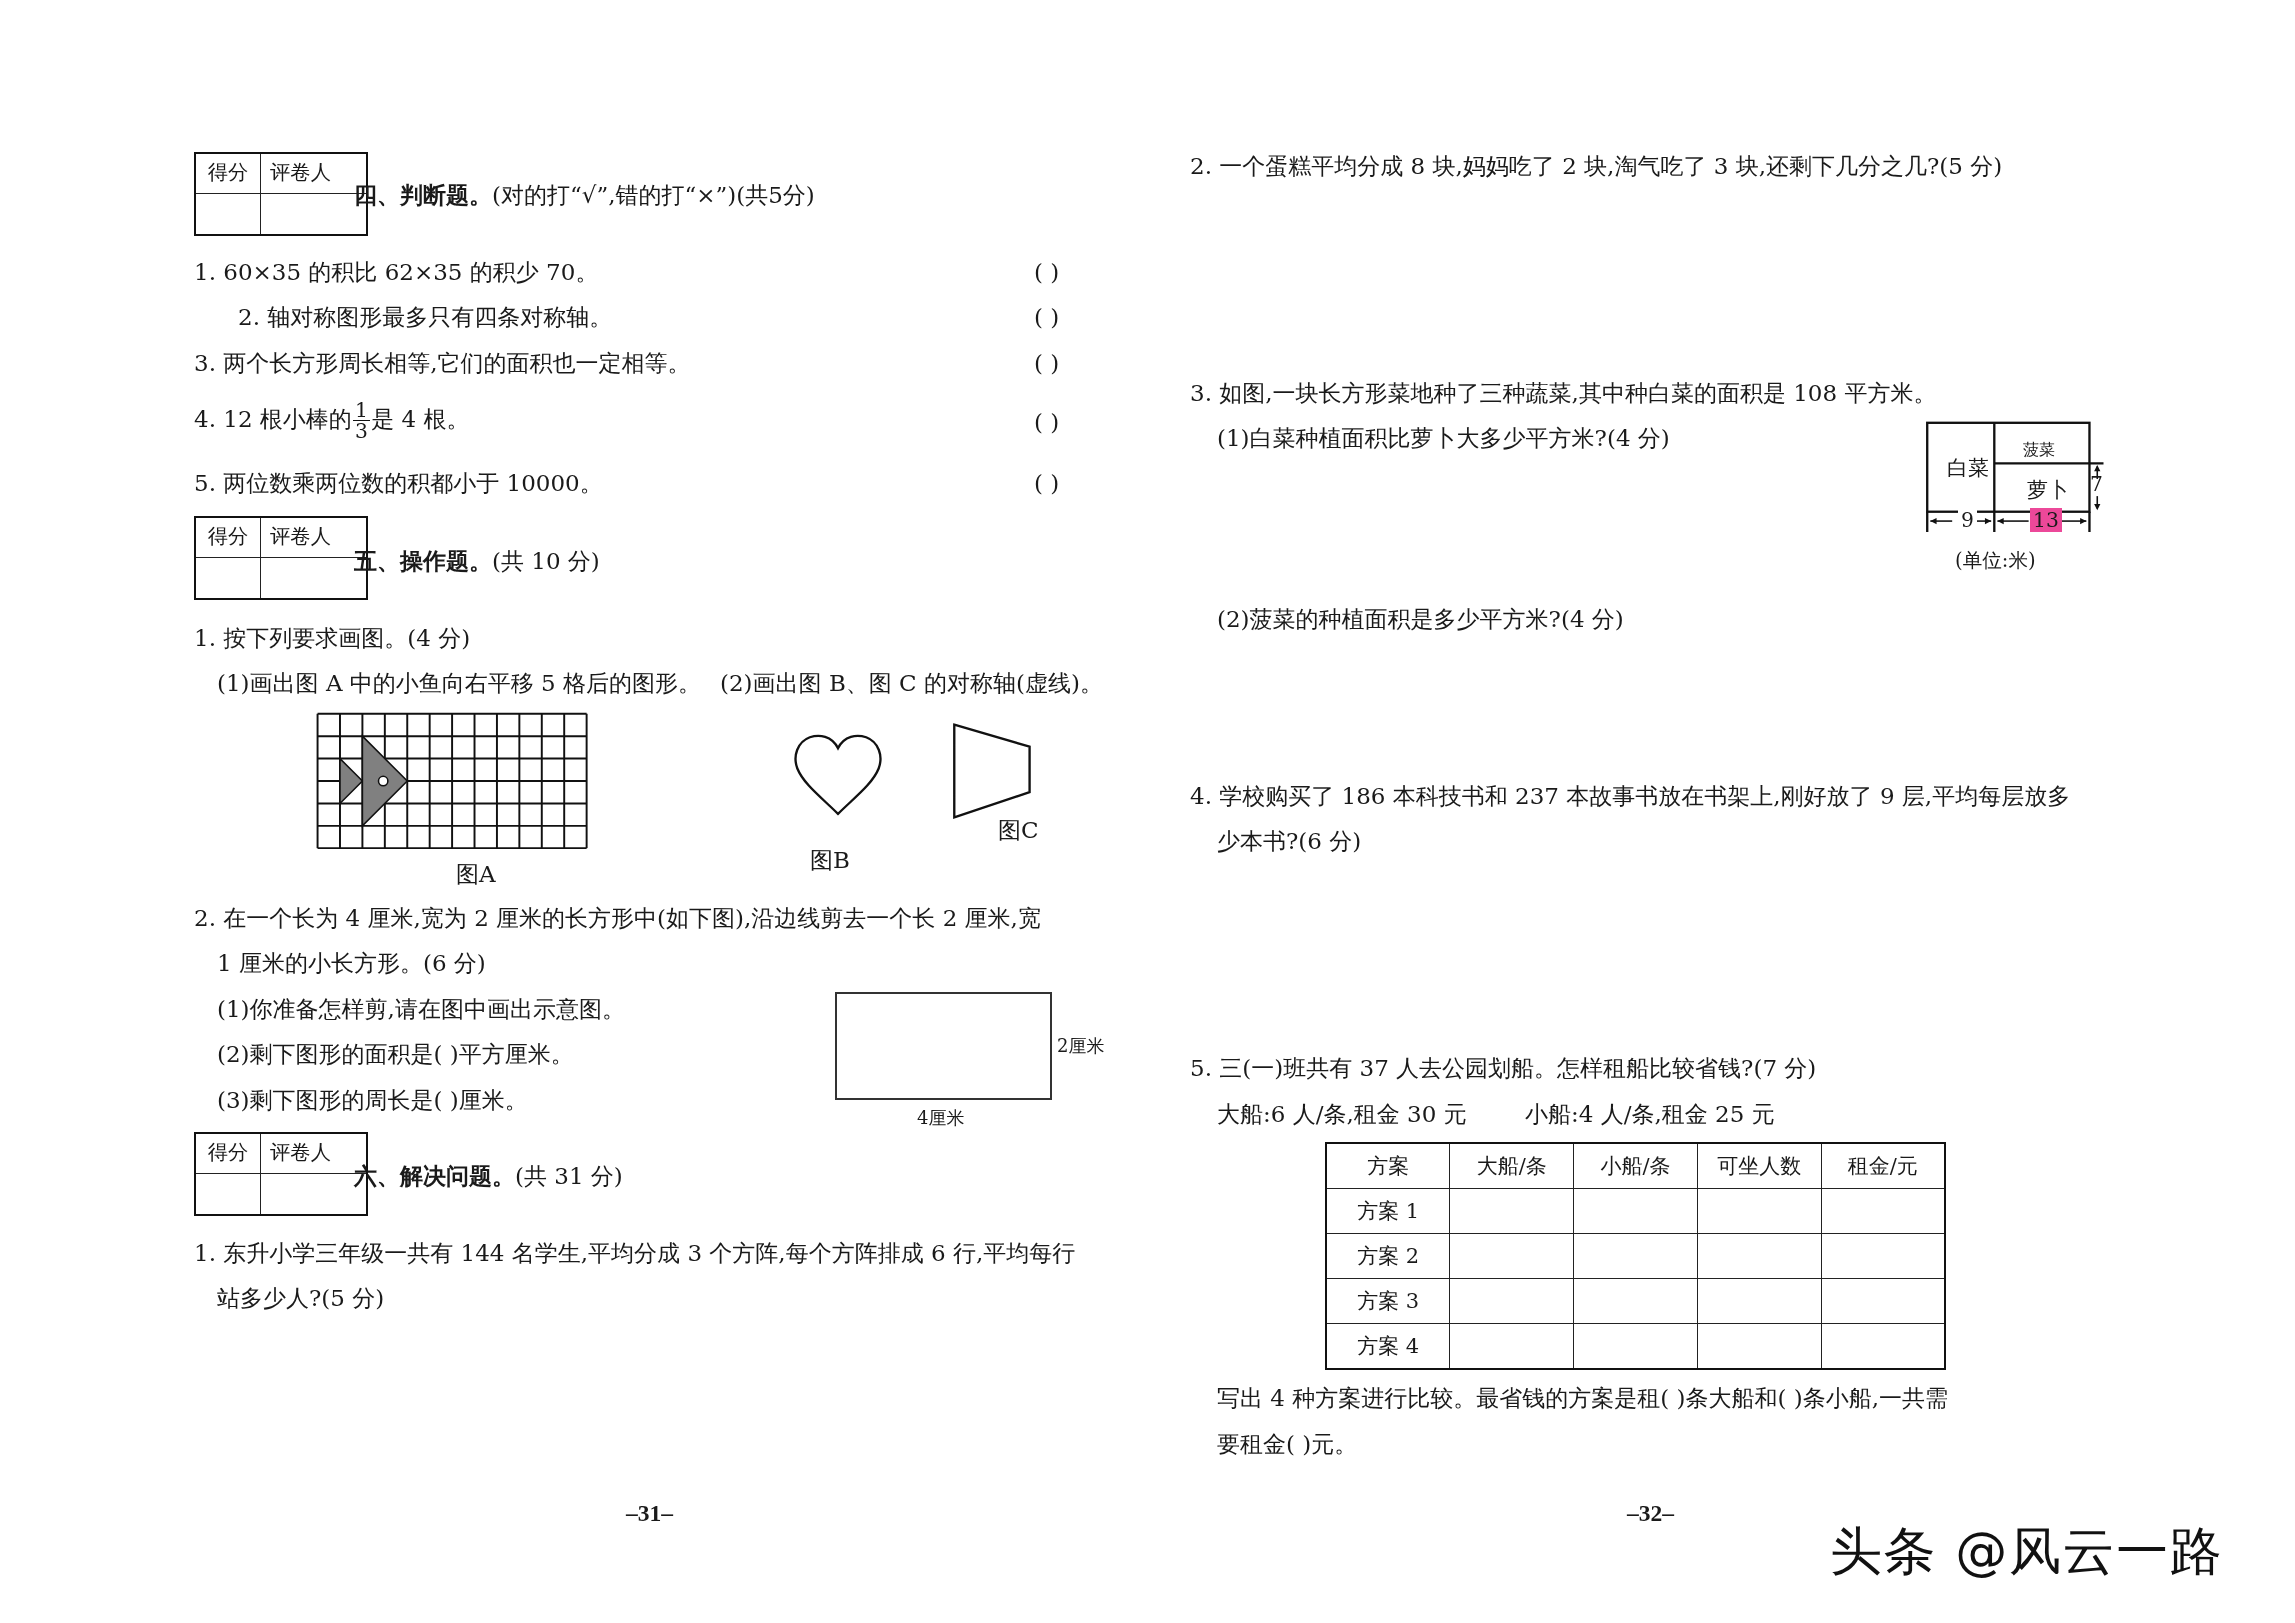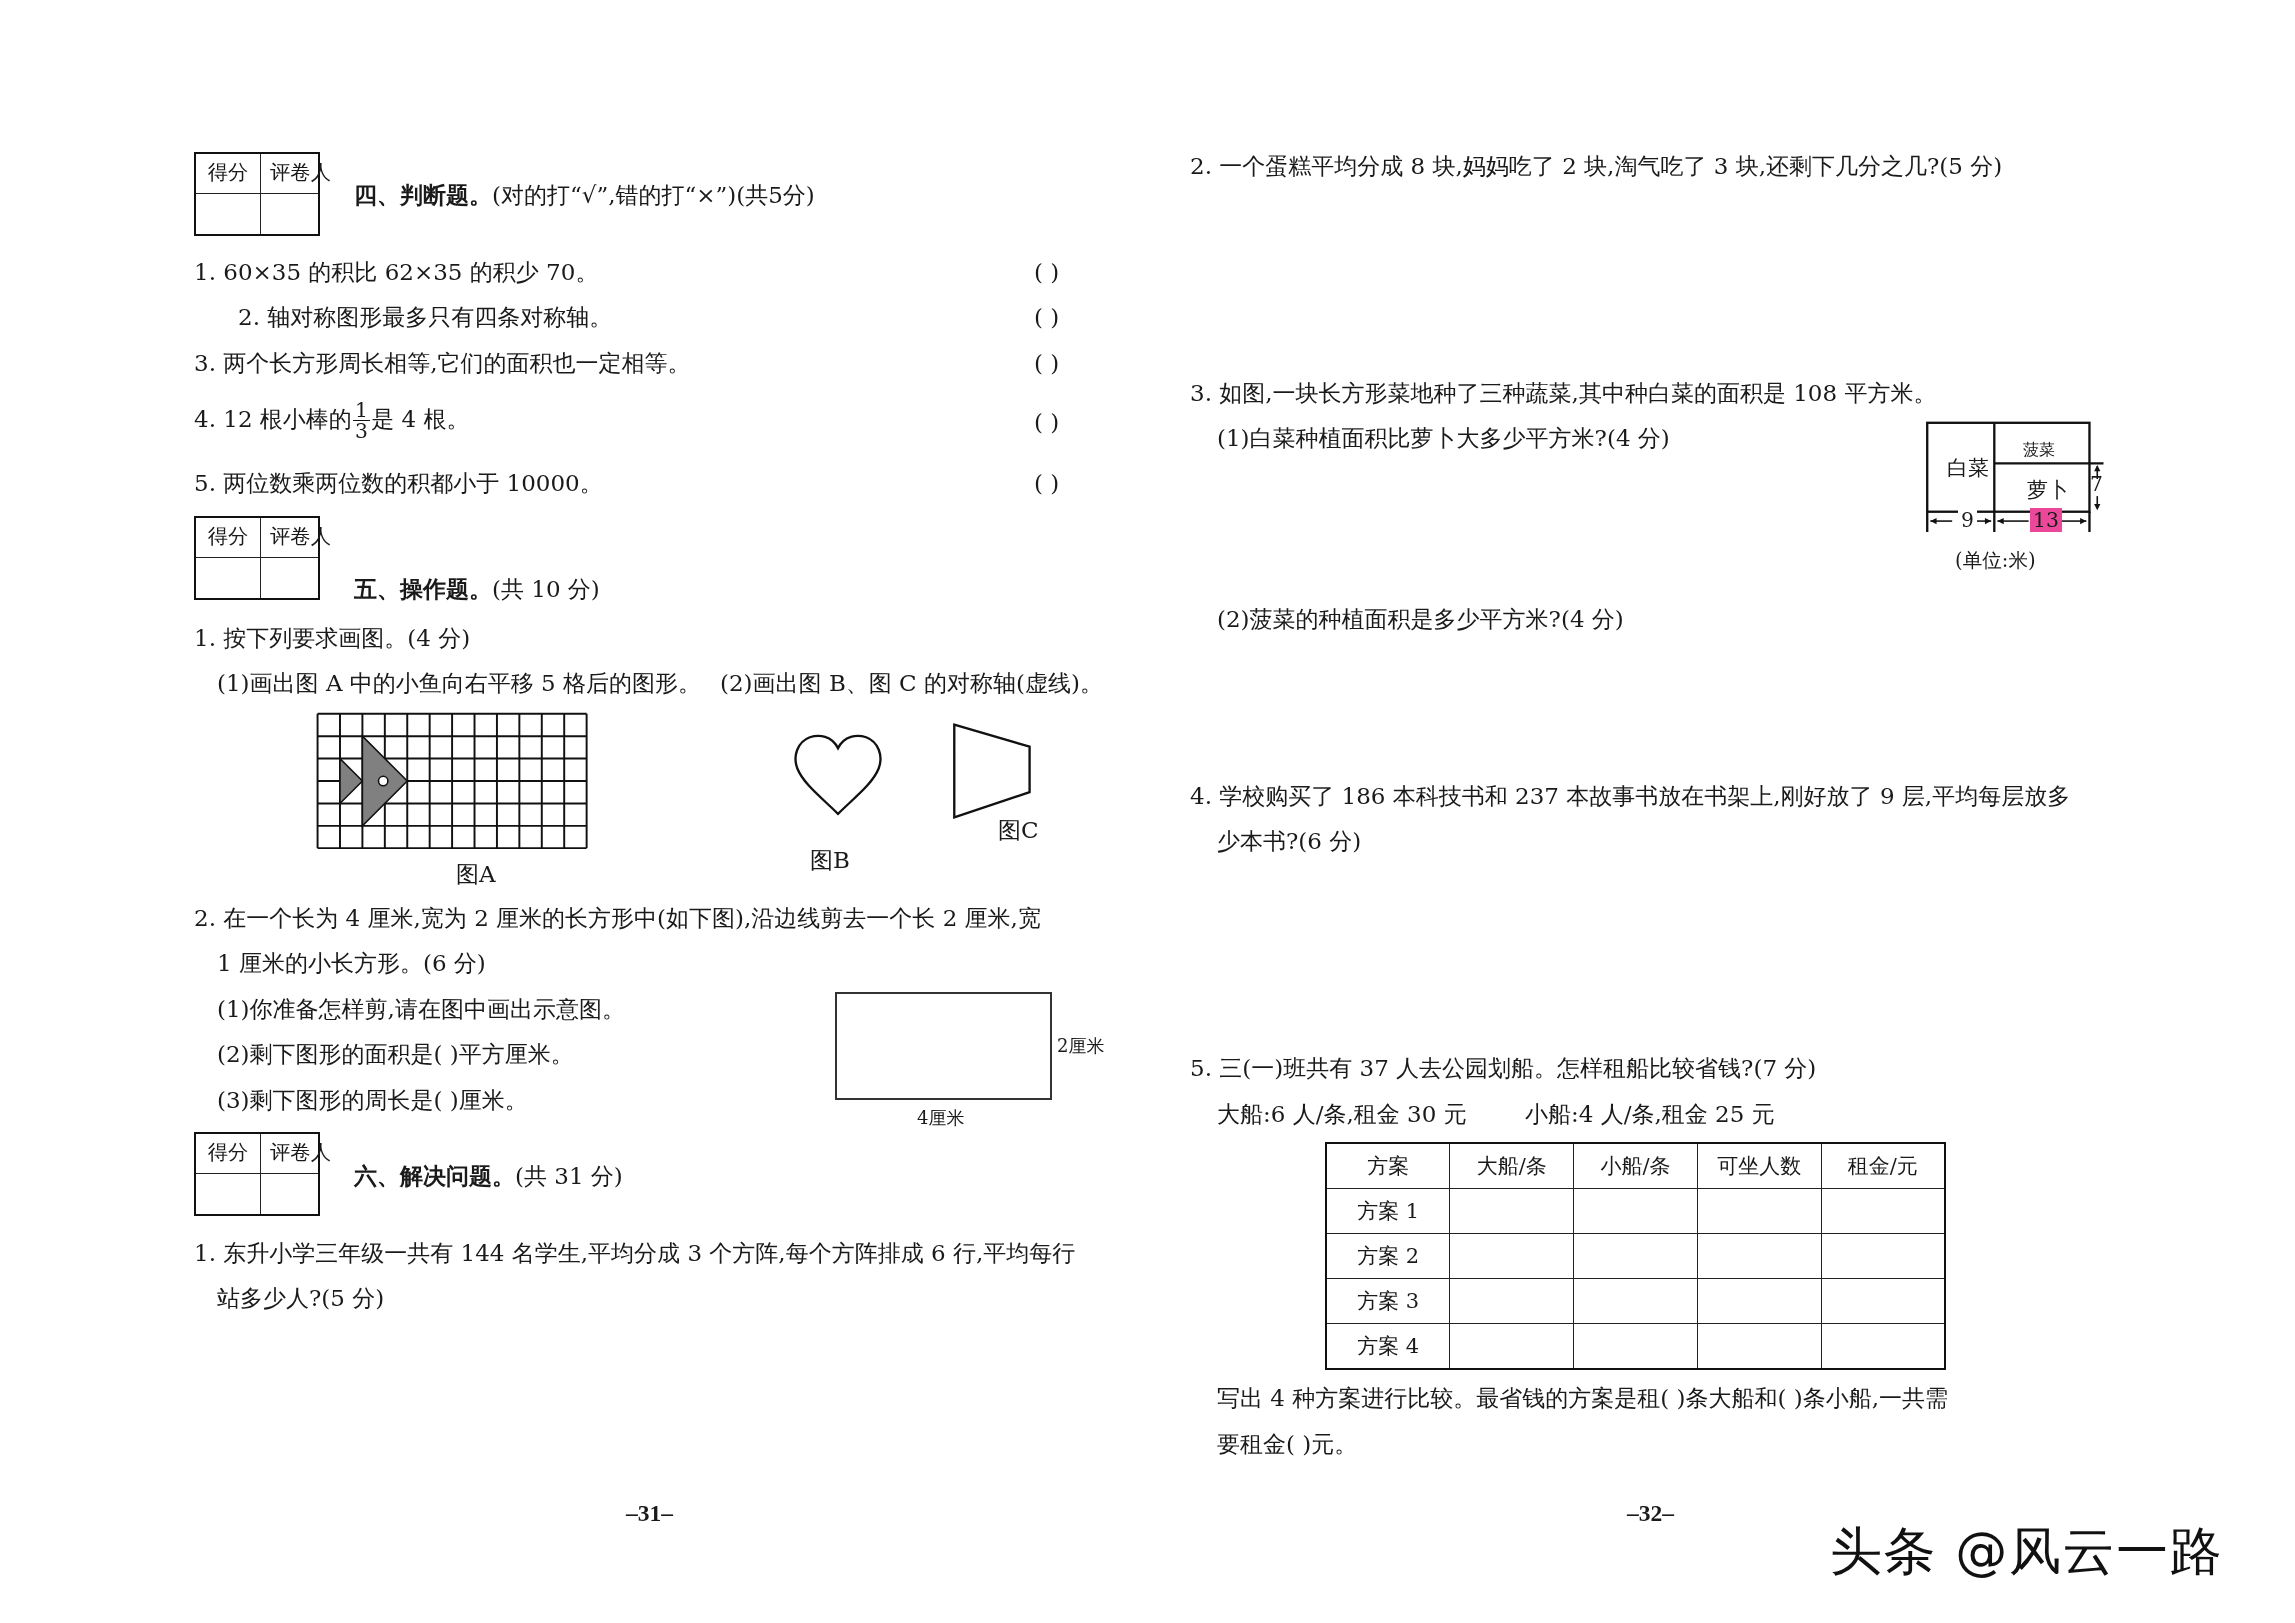--- a/index.html
+++ b/index.html
@@ -4,21 +4,21 @@
 <style>
   html, body { margin:0; padding:0; }
   body {
     width:2295px; height:1624px; background:#ffffff; position:relative; overflow:hidden;
     font-family: "DejaVu Serif", "Liberation Serif", serif; color:#1a1a1a;
   }
   .abs { position:absolute; white-space:nowrap; }
   .t { font-size:23px; line-height:28px; }
   .h { font-size:23px; line-height:28px; }
   .h b { font-family:"DejaVu Sans","Liberation Sans",sans-serif; font-weight:bold; }
-  .scorebox { position:absolute; width:126px; height:84px; border:2.3px solid #111; box-sizing:border-box; }
+  .scorebox { position:absolute; width:174px; height:84px; border:2.3px solid #111; box-sizing:border-box; }
   .scorebox .cell { position:absolute; box-sizing:border-box; font-size:20.3px; line-height:36px; text-align:center; }
   .scorebox .vline { position:absolute; left:64px; top:0; bottom:0; border-left:1.2px solid #222; }
   .scorebox .hline { position:absolute; left:0; right:0; top:39px; border-top:1.2px solid #222; }
   .paren { position:absolute; font-size:23px; line-height:28px; }
   .frac { display:inline-block; vertical-align:middle; text-align:center; line-height:20.3px; font-size:20.3px; margin:0 1.6px; }
   .frac span { display:block; }
   .frac .num { border-bottom:1.2px solid #111; padding:0 1.6px; }
   table.plan { position:absolute; border-collapse:collapse; font-size:21px; }
   table.plan td { border:1.2px solid #222; text-align:center; height:42px; }
   table.plan { border:2.3px solid #111; }
@@ -58,21 +58,21 @@
 <div class="paren" style="left:1034px;top:469px;">(       )</div>
 
 <div class="scorebox" style="left:194px;top:516px;">
   <div class="vline"></div>
     <div class="hline"></div>
   <div class="cell" style="left:0;top:0;width:64px;">得分</div>
   <div class="cell" style="left:64px;top:0;width:81px;">评卷人</div>
   <div class="cell" style="left:0;top:41px;width:64px;height:39px;"></div>
   <div class="cell" style="left:64px;top:41px;width:81px;height:39px;"></div>
 </div>
-<div class="abs h" style="left:354px;top:547px;margin-top:28px;">
+<div class="abs h" style="left:354px;top:547px;">
   <b>五、操作题。</b><span>(共 10 分)</span>
 </div>
 
 <div class="abs t" style="left:194px;top:624px;">1. 按下列要求画图。(4 分)</div>
 <div class="abs t" style="left:217px;top:669px;">(1)画出图 A 中的小鱼向右平移 5 格后的图形。</div>
 <div class="abs t" style="left:720px;top:669px;">(2)画出图 B、图 C 的对称轴(虚线)。</div>
 
 <svg class="abs" style="left:316px;top:712px;" width="275" height="141" viewBox="0 0 352 180">
   <g stroke="#111" stroke-width="2.5" fill="none">
 

